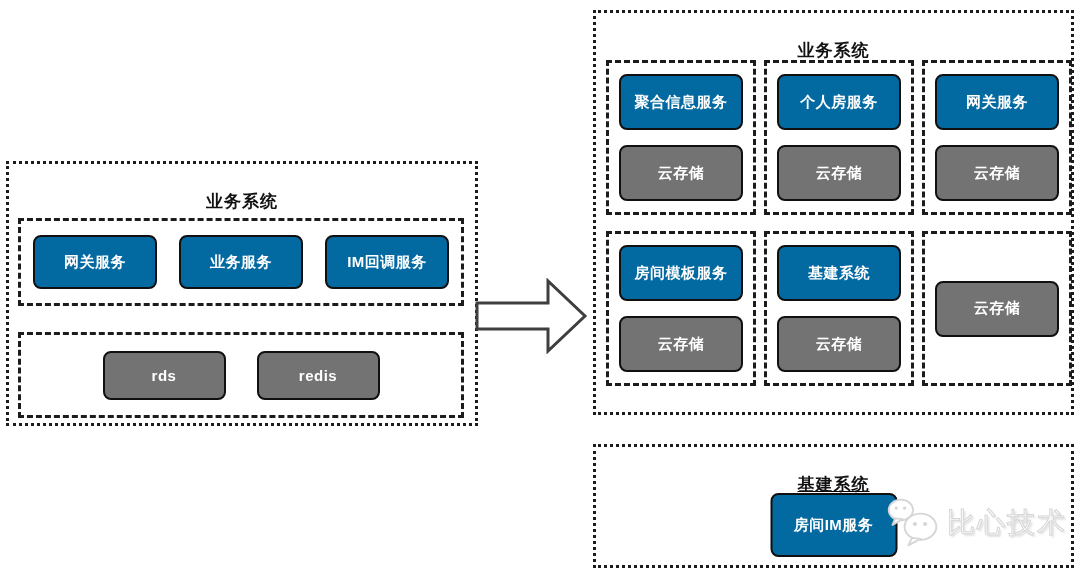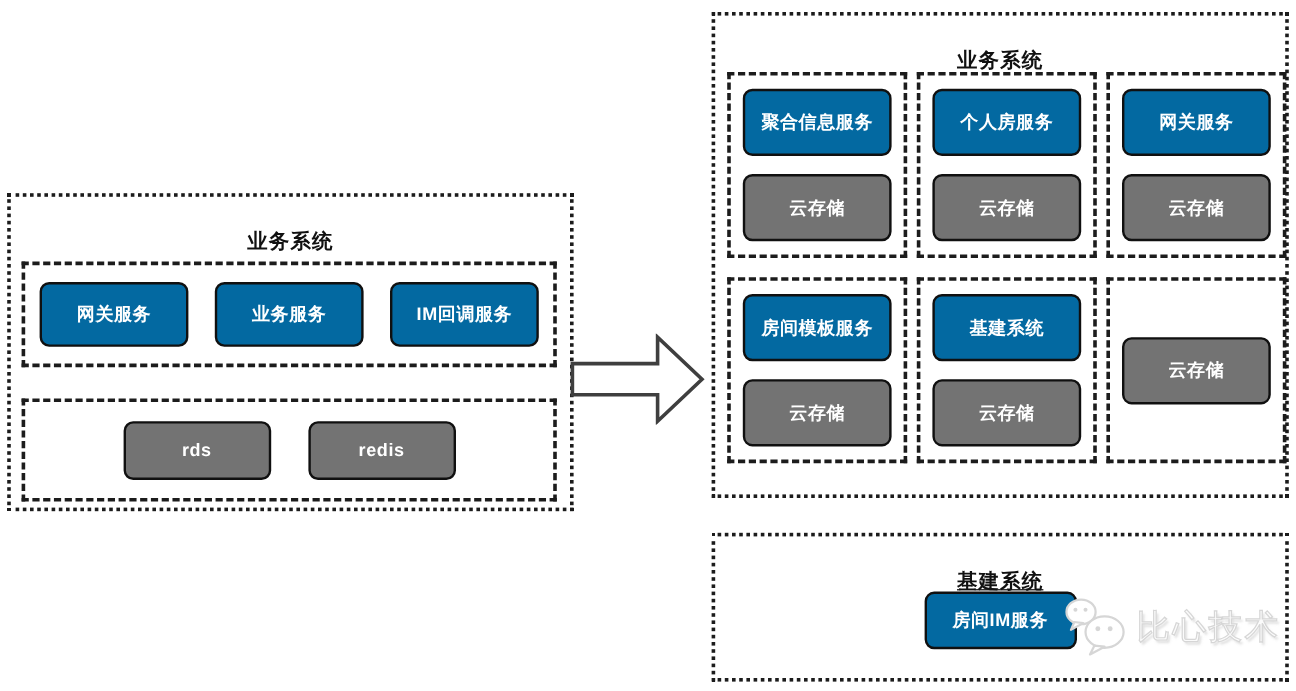--- a/index.html
+++ b/index.html
@@ -81,21 +81,21 @@
   }
   .cell .node { width: 124px; height: 56px; }
   
   .infra-sys { left: 593px; top: 444px; width: 481px; height: 124px; text-decoration: underline; }
   .infra-node {
     position: absolute;
     left: 50%;
     transform: translateX(-50%);
     top: 46px;
     width: 127px;
-    height: 48px;
+    height: 64px;
   }
   
   .watermark {
     position: absolute;
     left: 885px;
     top: 497px;
     display: flex;
     align-items: center;
     gap: 6px;
     z-index: 5;

